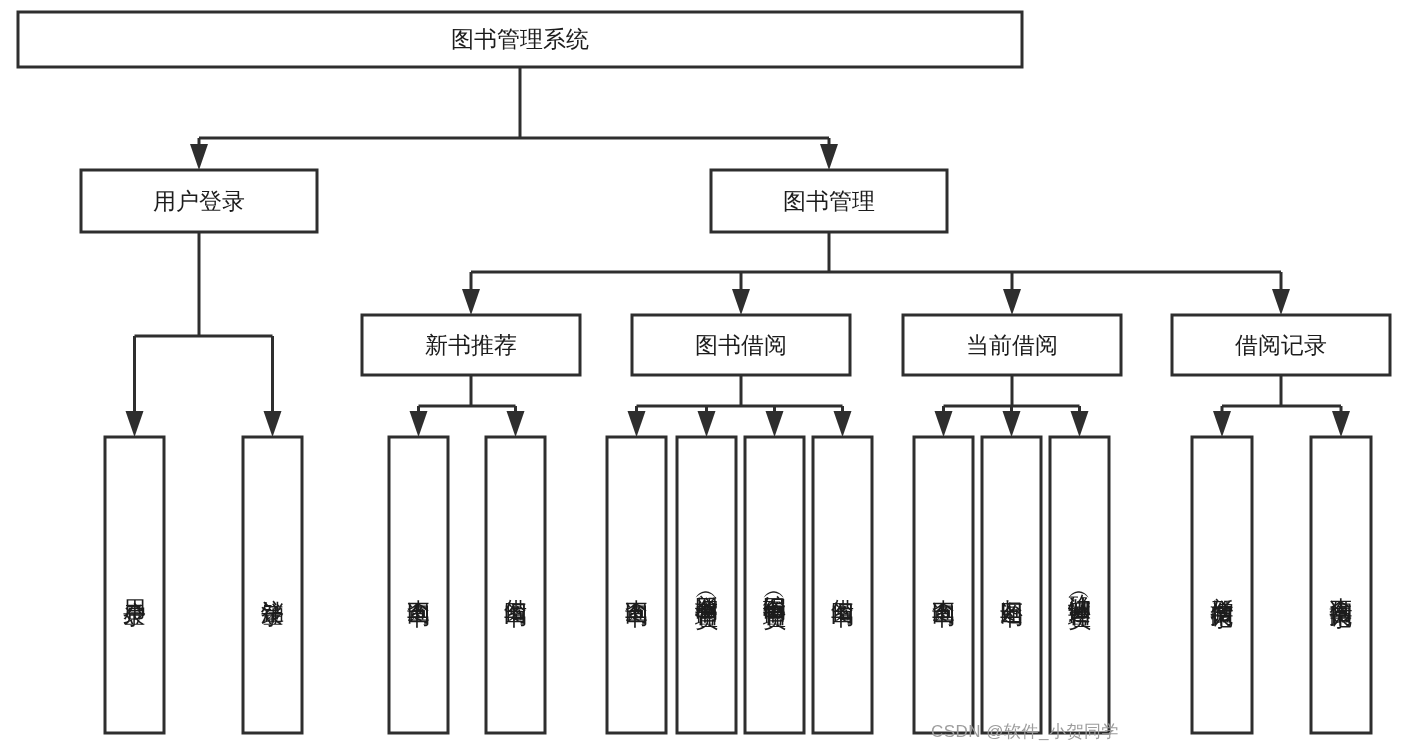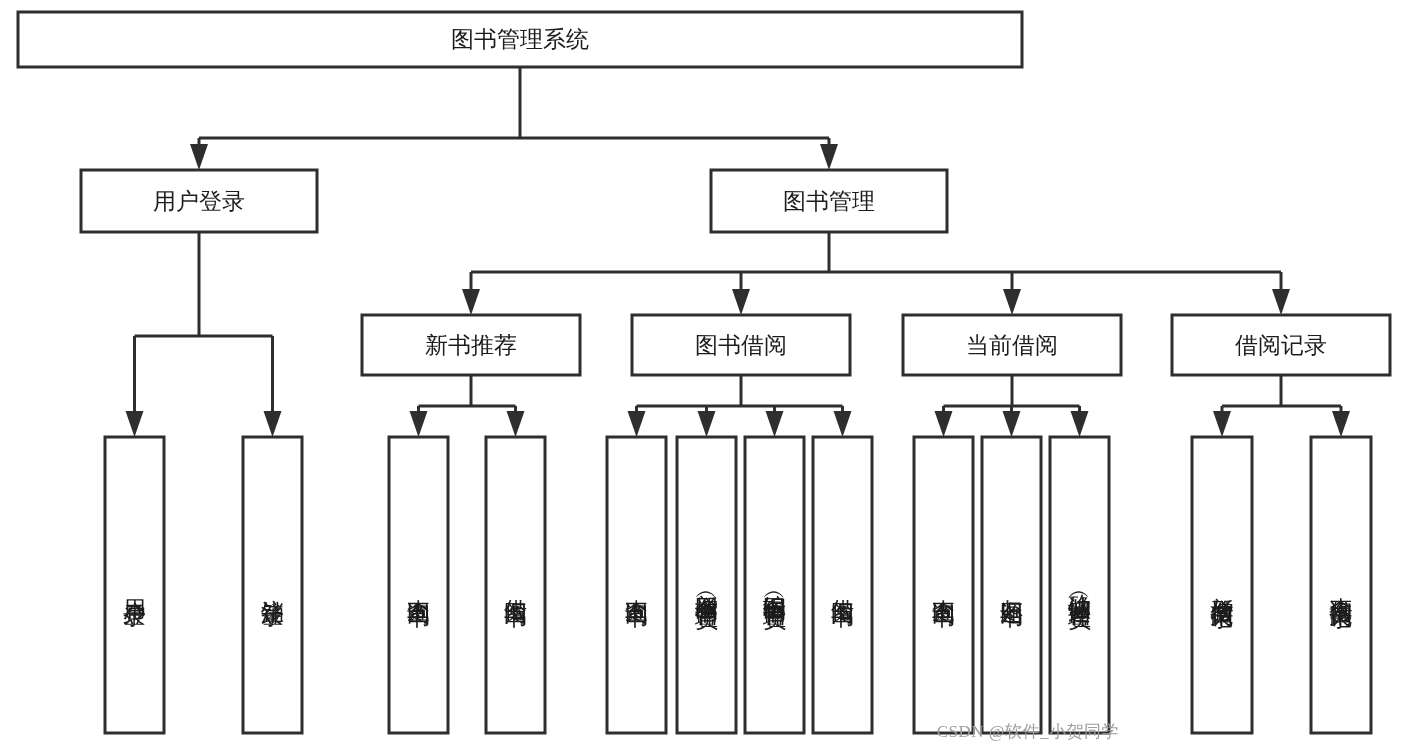--- a/index.html
+++ b/index.html
@@ -63,21 +63,21 @@
     line-height: 1.18;
     letter-spacing: 2px;
     color: #1c1c1c;
     white-space: nowrap;
     text-align: center;
   }
   .watermark {
     position: absolute;
     right: 8px;
     bottom: 4px;
-    font-family: Liberation Serif, serif;
+    font-family: Liberation Sans, sans-serif;
     font-size: 17px;
     color: #9d9d9d;
     letter-spacing: 0.5px;
     white-space: nowrap;
   }
 </style>
 </head>
 <body>
 
 <div id="diagram-root">

